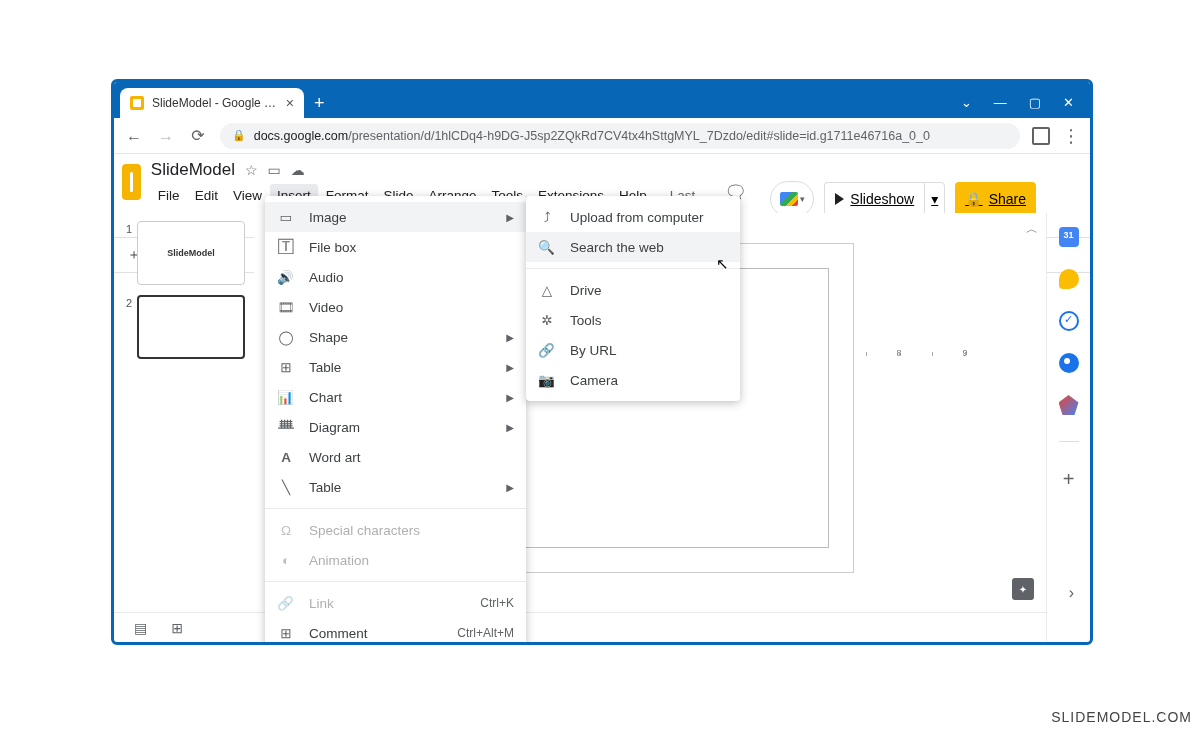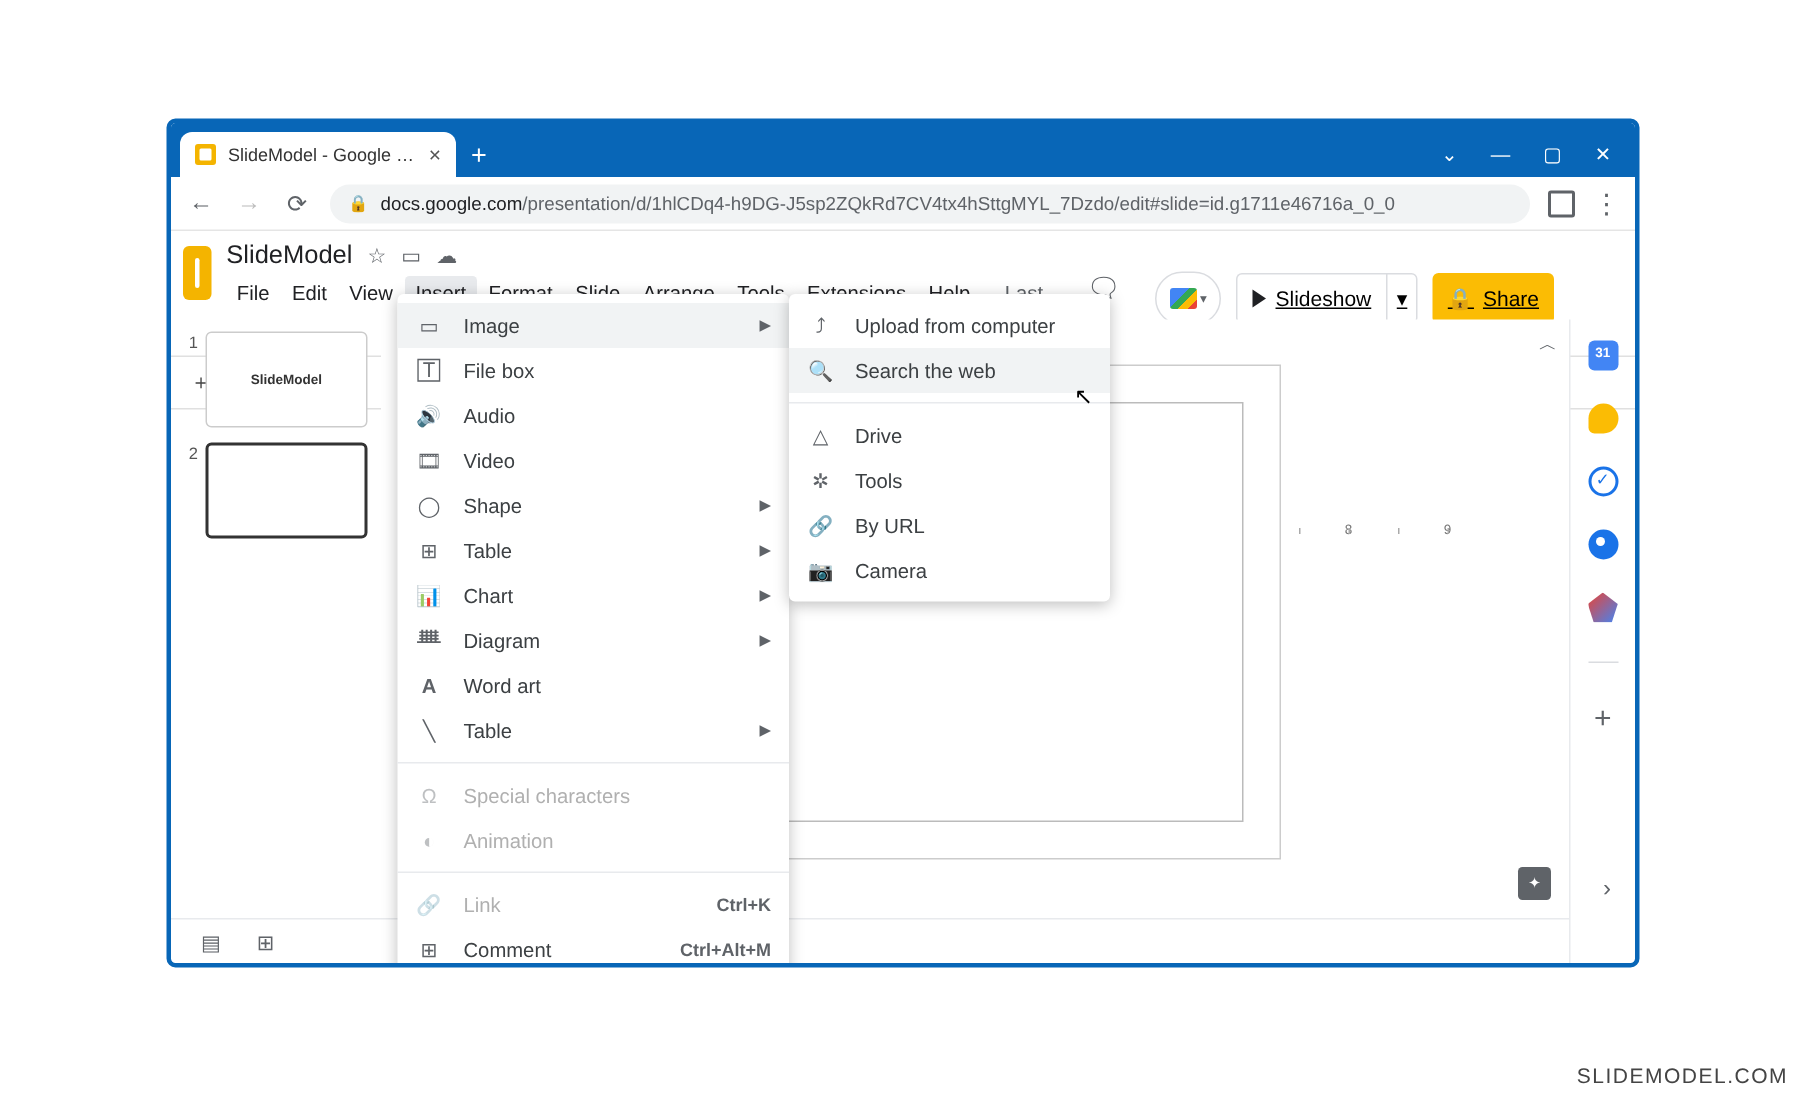--- a/index.html
+++ b/index.html
@@ -91,21 +91,21 @@
 
 .dropdown { position:absolute; background:#fff; border-radius:4px; box-shadow:0 2px 10px rgba(0,0,0,.25); padding:6px 0; z-index:50; }
 .dd-insert { left:151px; top:114px; width:261px; }
 .dd-image { left:412px; top:114px; width:214px; }
 .dd-item { display:flex; align-items:center; padding:6px 12px; gap:14px; font-size:13.5px; color:#3c4043; cursor:pointer; position:relative; }
 .dd-item:hover, .dd-item.hover { background:#f1f3f4; }
 .dd-item.disabled { color:#b0b0b0; cursor:default; }
 .dd-item.disabled .dd-ico { opacity:.4; }
 .dd-ico { width:18px; height:18px; display:flex; align-items:center; justify-content:center; color:#5f6368; flex:none; }
 .dd-arrow { margin-left:auto; font-size:10px; color:#5f6368; }
-.dd-short { margin-left:auto; font-size:12px; color:#5f6368;font-weight:bold; }
+.dd-short { margin-left:auto; font-size:12px; color:#5f6368; }
 .dd-sep { height:1px; background:#e8eaed; margin:6px 0; }
 .cursor-ptr { position:absolute; left:602px; top:173px; font-size:15px; z-index:60; pointer-events:none; }
 
 
 .btm-bar { position:absolute; left:0; right:44px; bottom:0; height:30px; border-top:1px solid #e8eaed; display:flex; align-items:center; gap:24px; padding:0 20px; color:#5f6368; }
 .view-btn { font-size:14px; cursor:pointer; }
 
 .watermark { position:absolute; right:8px; bottom:18px; font-size:14px; color:#444; letter-spacing:1px; }
 </style>
 </head>

